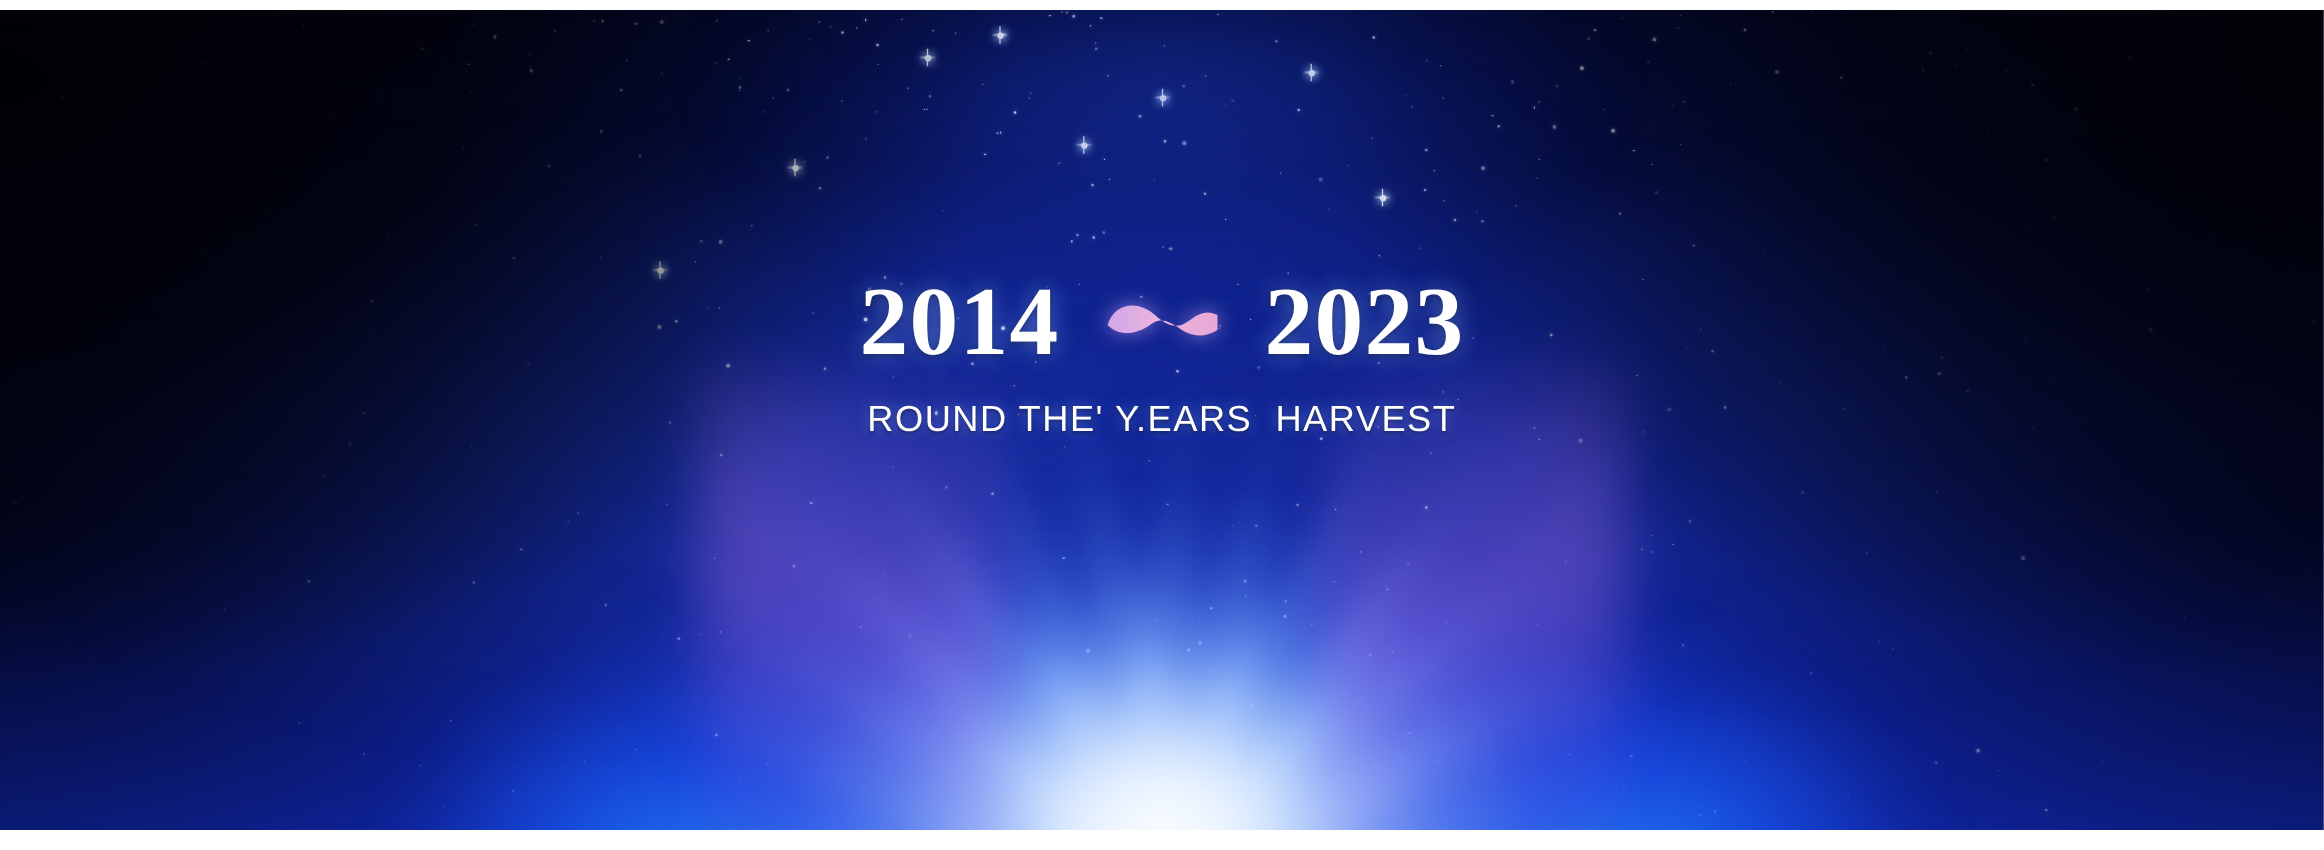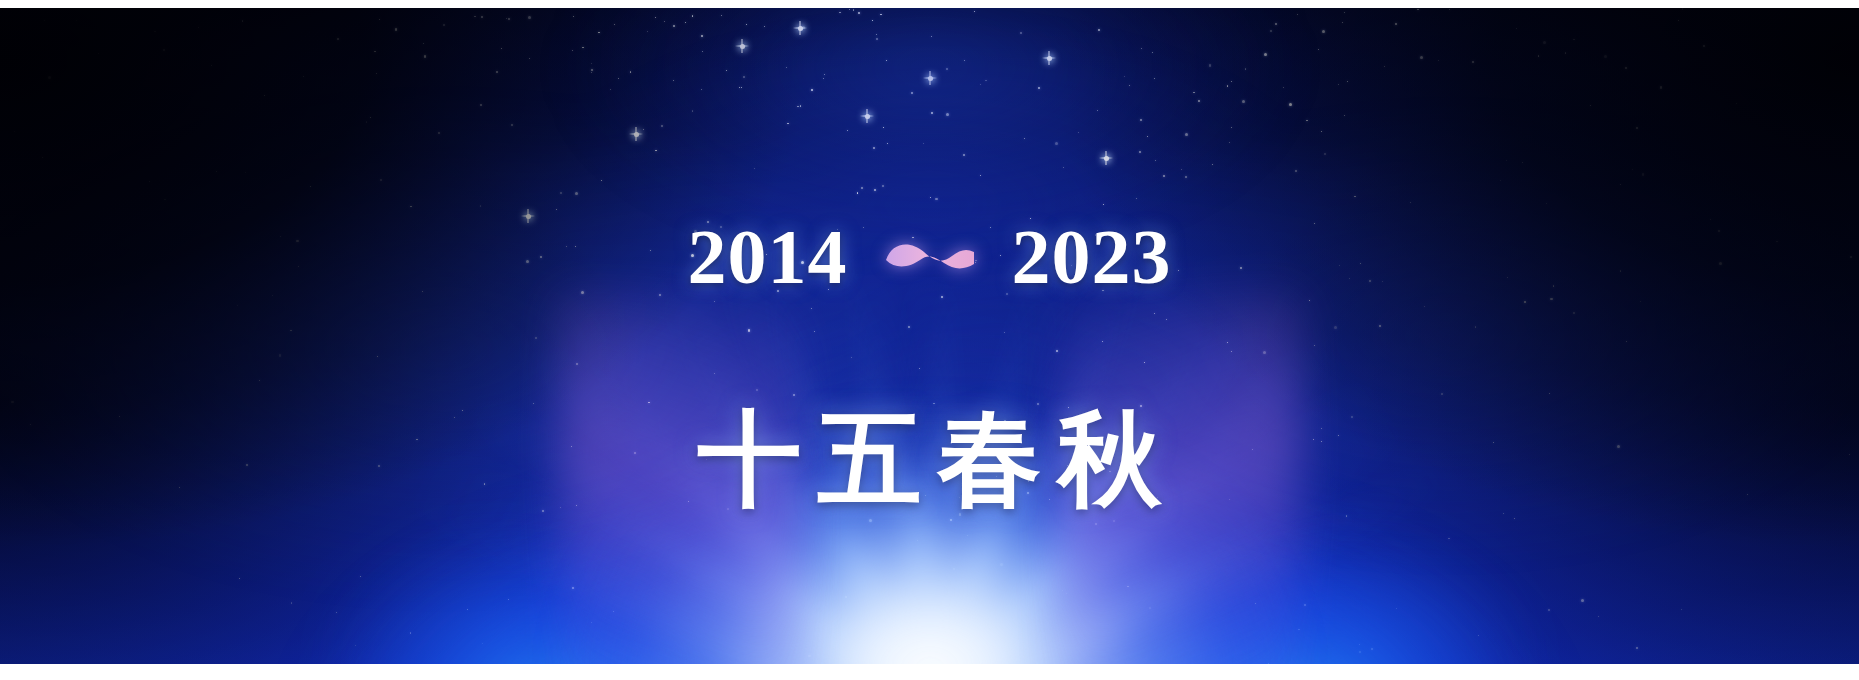--- a/index.html
+++ b/index.html
@@ -683,21 +683,21 @@
             <stop offset="100%" stop-color="#e7a8d6"></stop>
           </linearGradient>
         </defs>
         <path d="M4 26 C10 8, 28 6, 42 18 C52 27, 60 30, 70 22 C78 16, 84 14, 92 18
                  L92 30 C82 36, 72 36, 62 29 C52 22, 46 20, 38 26 C28 33, 14 36, 4 26 Z" fill="url(#tg)"></path>
       </svg>
 
       <span class="year">2023</span>
     </div>
 
+    <div class="subtitle">ROUND THE' Y.EARS  HARVEST</div>
 
     <div class="headline">
-      <span class="phrase">十五春秋</span>
     </div>
 
   </div>
 
   <div class="strip bottom"></div>
 </div>
 
 </body></html>

